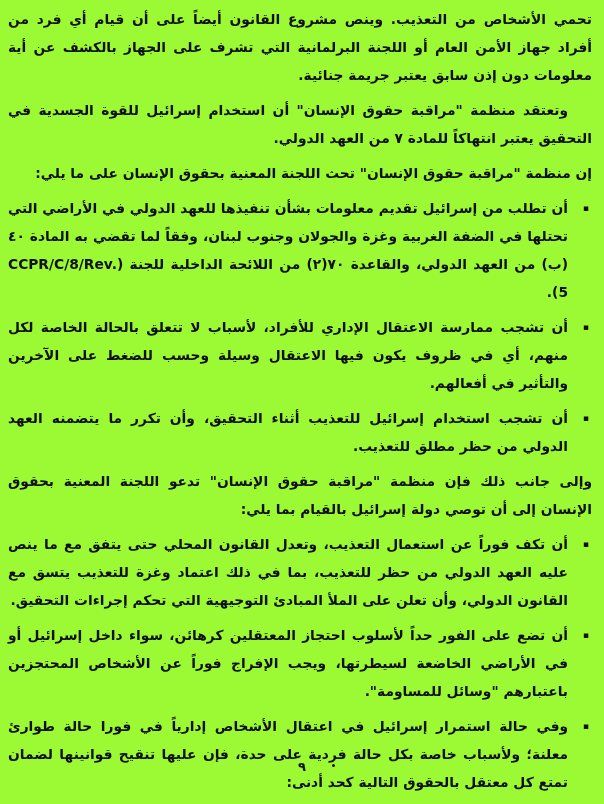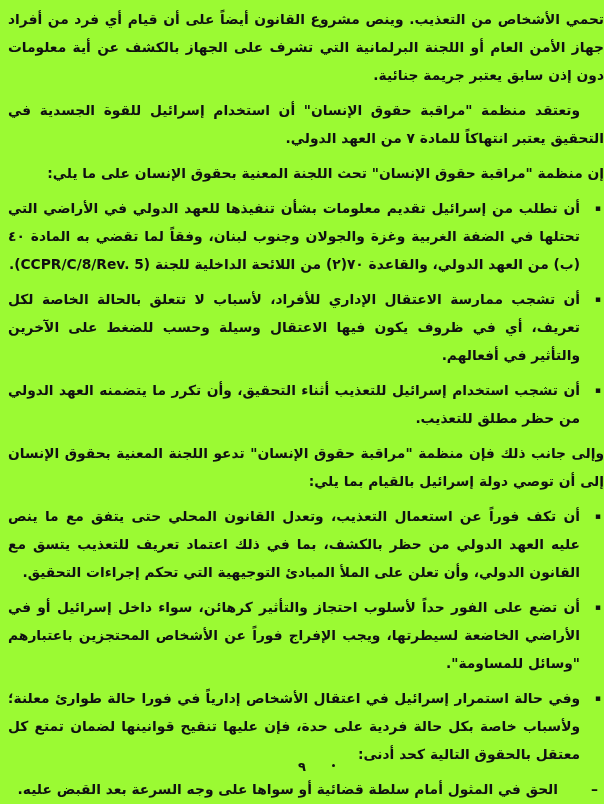--- a/index.html
+++ b/index.html
@@ -6,21 +6,21 @@
   body {
     width: 604px; height: 804px;
     background: #9BFA33;
     overflow: hidden;
     position: relative;
   }
   .page {
     position: absolute; inset: 0;
     direction: rtl;
     box-sizing: border-box;
-    padding: 5px 0 0 8px;
+    padding: 5px 12px 0 8px;
     font-family: "DejaVu Sans", sans-serif;
     font-weight: 700;
     color: #101010;
     font-size: 13.8px;
     line-height: 28px;
     text-align: justify;
   }
   .para { margin: 0 0 7px 0; }
   .para.indent { text-indent: 24px; }
   .lead { margin: 2px 0 7px 0; }
@@ -51,38 +51,38 @@
 
   <p class="lead">إن منظمة "مراقبة حقوق الإنسان" تحث اللجنة المعنية بحقوق الإنسان على ما يلي:</p>
 
   <div class="list-item">
     <span class="marker bullet-marker">▪</span>
     <span class="item-text">أن تطلب من إسرائيل تقديم معلومات بشأن تنفيذها للعهد الدولي في الأراضي التي تحتلها في الضفة الغربية وغزة والجولان وجنوب لبنان، وفقاً لما تقضي به المادة ٤٠ (ب) من العهد الدولي، والقاعدة ٧٠(٢) من اللائحة الداخلية للجنة (CCPR/C/8/Rev. 5).</span>
   </div>
 
   <div class="list-item">
     <span class="marker bullet-marker">▪</span>
-    <span class="item-text">أن تشجب ممارسة الاعتقال الإداري للأفراد، لأسباب لا تتعلق بالحالة الخاصة لكل تعريف، أي في ظروف يكون فيها الاعتقال وسيلة وحسب للضغط على الآخرين والتأثير في أفعالهم.</span>
+    <span class="item-text">أن تشجب ممارسة الاعتقال الإداري للأفراد، لأسباب لا تتعلق بالحالة الخاصة لكل منهم، أي في ظروف يكون فيها الاعتقال وسيلة وحسب للضغط على الآخرين والتأثير في أفعالهم.</span>
   </div>
 
   <div class="list-item">
     <span class="marker bullet-marker">▪</span>
     <span class="item-text">أن تشجب استخدام إسرائيل للتعذيب أثناء التحقيق، وأن تكرر ما يتضمنه العهد الدولي من حظر مطلق للتعذيب.</span>
   </div>
 
   <p class="lead">وإلى جانب ذلك فإن منظمة "مراقبة حقوق الإنسان" تدعو اللجنة المعنية بحقوق الإنسان إلى أن توصي دولة إسرائيل بالقيام بما يلي:</p>
 
   <div class="list-item">
     <span class="marker bullet-marker">▪</span>
-    <span class="item-text">أن تكف فوراً عن استعمال التعذيب، وتعدل القانون المحلي حتى يتفق مع ما ينص عليه العهد الدولي من حظر بالكشف، بما في ذلك اعتماد تعريف للتعذيب يتسق مع القانون الدولي، وأن تعلن على الملأ المبادئ التوجيهية التي تحكم إجراءات التحقيق.</span>
+    <span class="item-text">أن تكف فوراً عن استعمال التعذيب، وتعدل القانون المحلي حتى يتفق مع ما ينص عليه العهد الدولي من حظر للتعذيب، بما في ذلك اعتماد وغزة للتعذيب يتسق مع القانون الدولي، وأن تعلن على الملأ المبادئ التوجيهية التي تحكم إجراءات التحقيق.</span>
   </div>
 
   <div class="list-item">
     <span class="marker bullet-marker">▪</span>
-    <span class="item-text">أن تضع على الفور حداً لأسلوب احتجاز والتأثير كرهائن، سواء داخل إسرائيل أو في الأراضي الخاضعة لسيطرتها، ويجب الإفراج فوراً عن الأشخاص المحتجزين باعتبارهم "وسائل للمساومة".</span>
+    <span class="item-text">أن تضع على الفور حداً لأسلوب احتجاز المعتقلين كرهائن، سواء داخل إسرائيل أو في الأراضي الخاضعة لسيطرتها، ويجب الإفراج فوراً عن الأشخاص المحتجزين باعتبارهم "وسائل للمساومة".</span>
   </div>
 
   <div class="list-item">
     <span class="marker bullet-marker">▪</span>
     <span class="item-text">وفي حالة استمرار إسرائيل في اعتقال الأشخاص إدارياً في فورا حالة طوارئ معلنة؛ ولأسباب خاصة بكل حالة فردية على حدة، فإن عليها تنقيح قوانينها لضمان تمتع كل معتقل بالحقوق التالية كحد أدنى:</span>
   </div>
 
   <div class="list-item">
     <span class="marker dash-marker">–</span>
     <span class="item-text">الحق في المثول أمام سلطة قضائية أو سواها على وجه السرعة بعد القبض عليه.</span>

